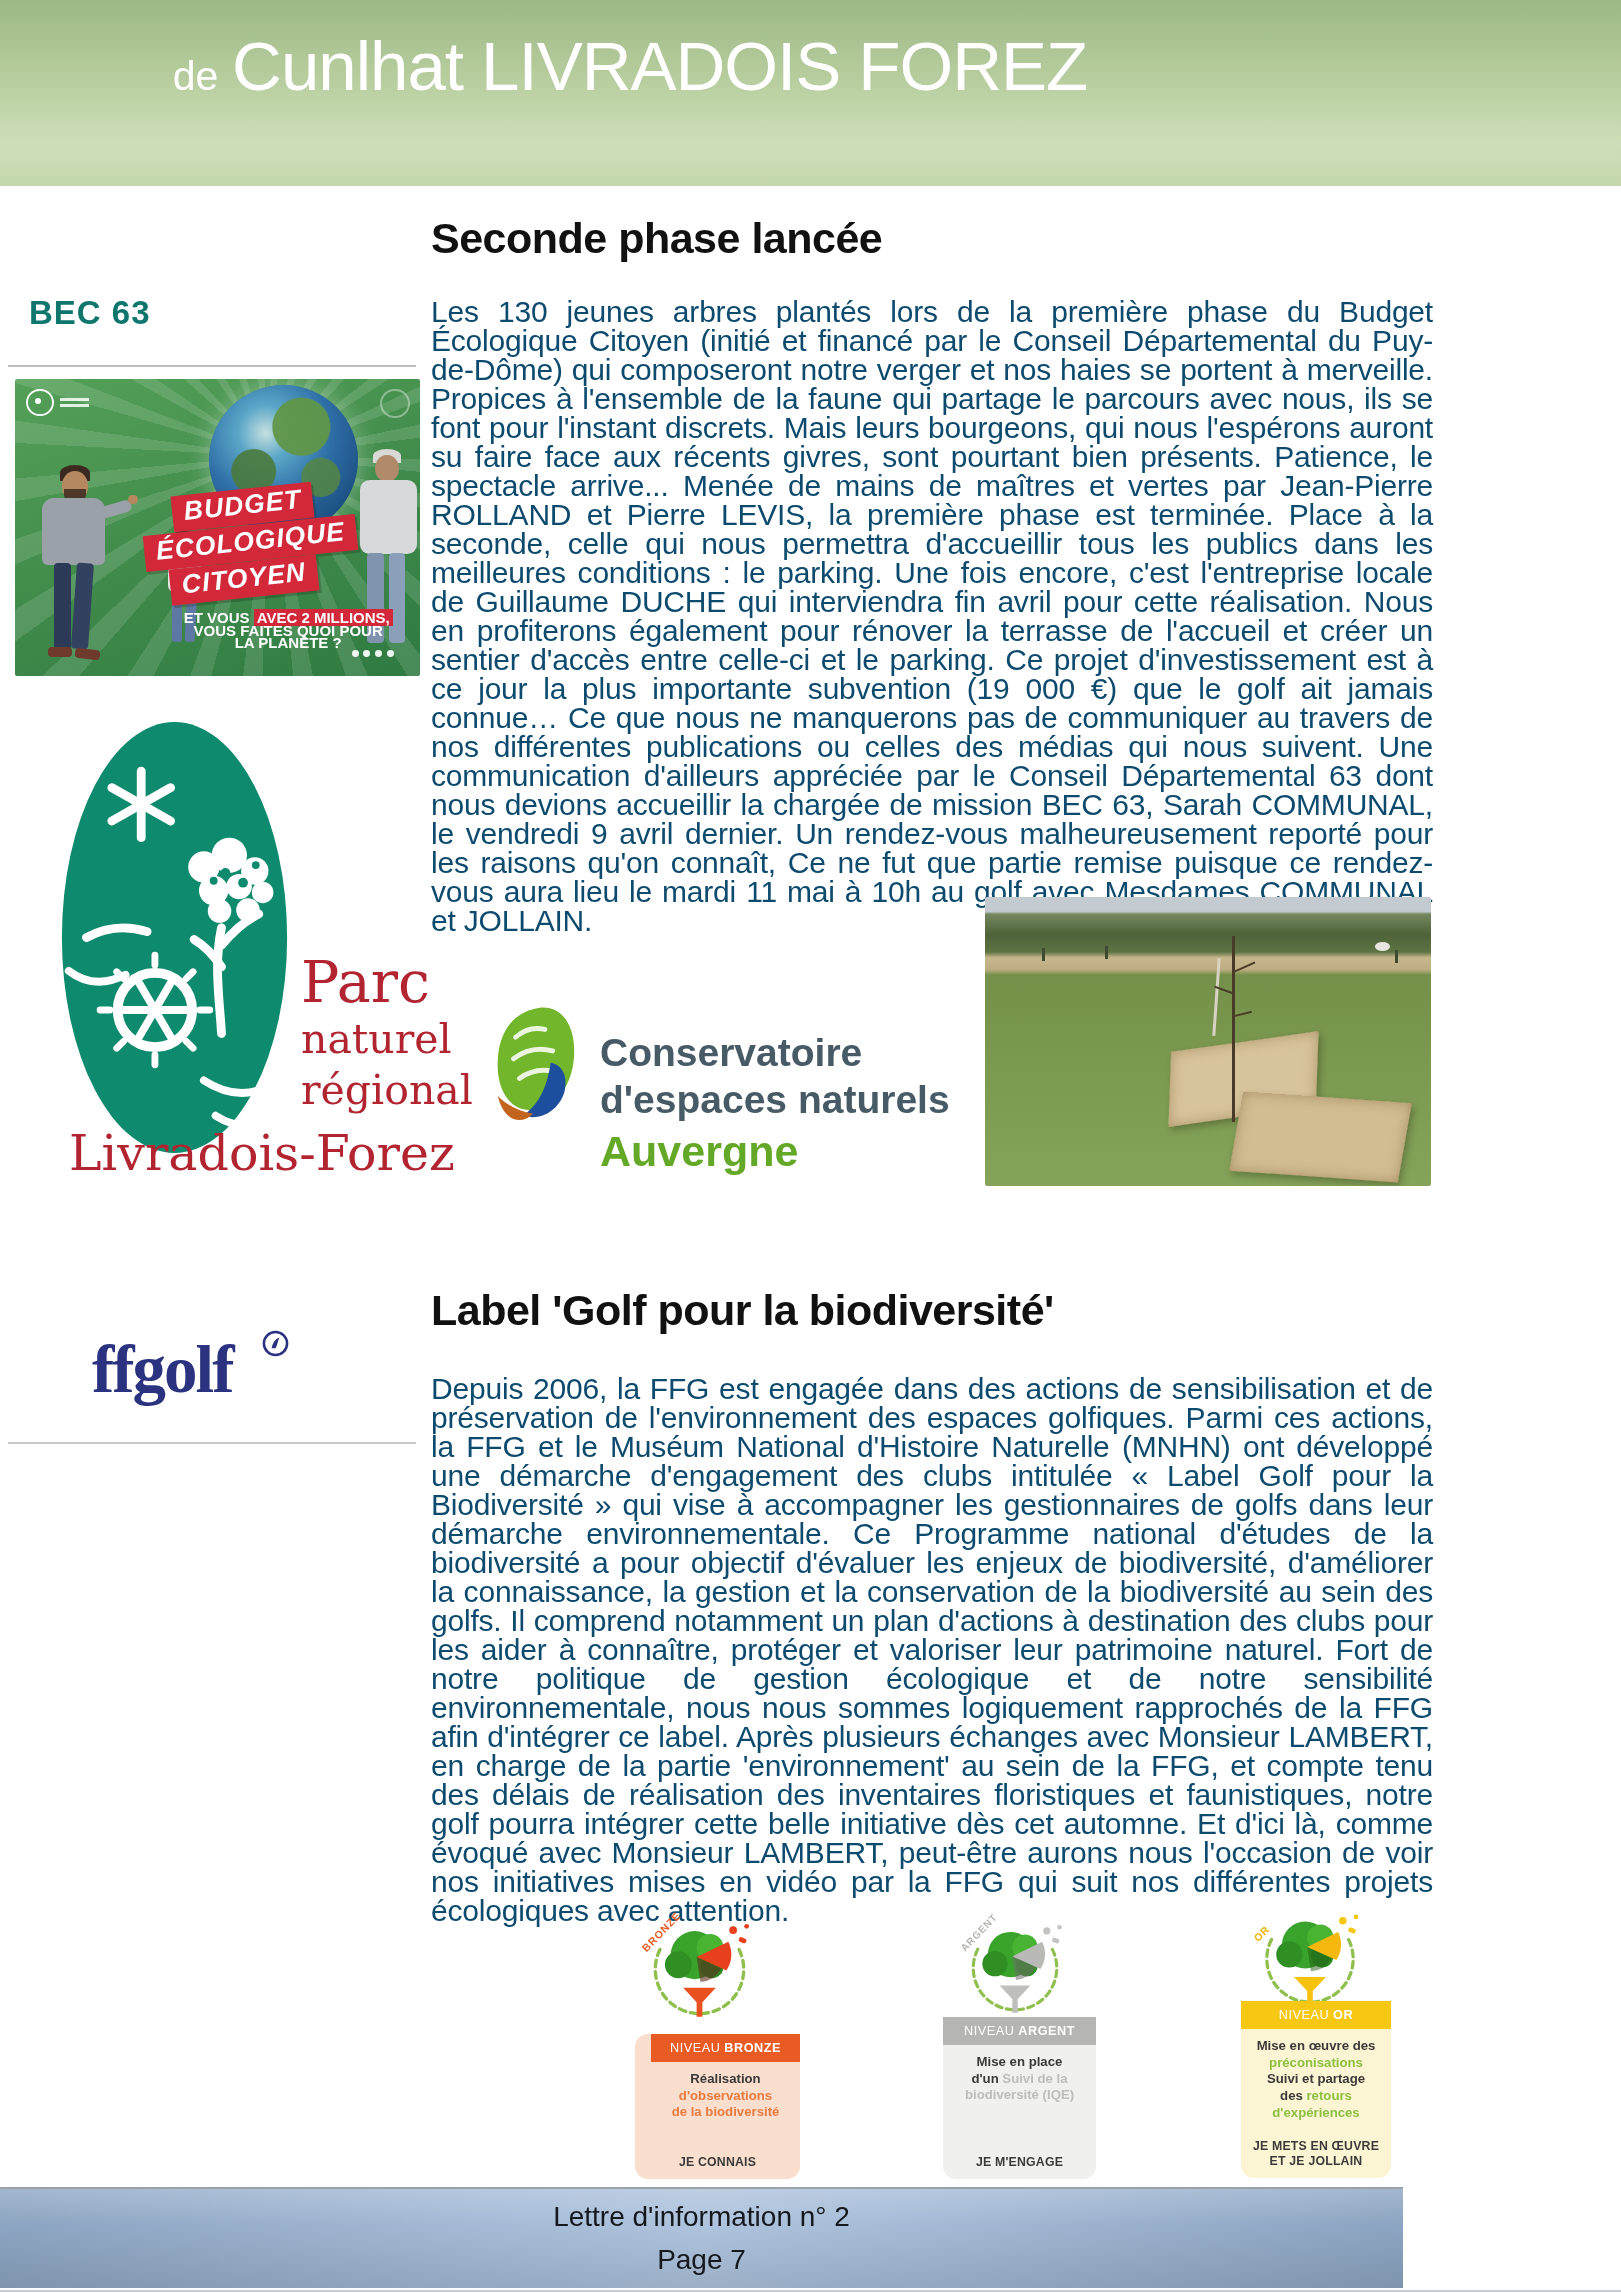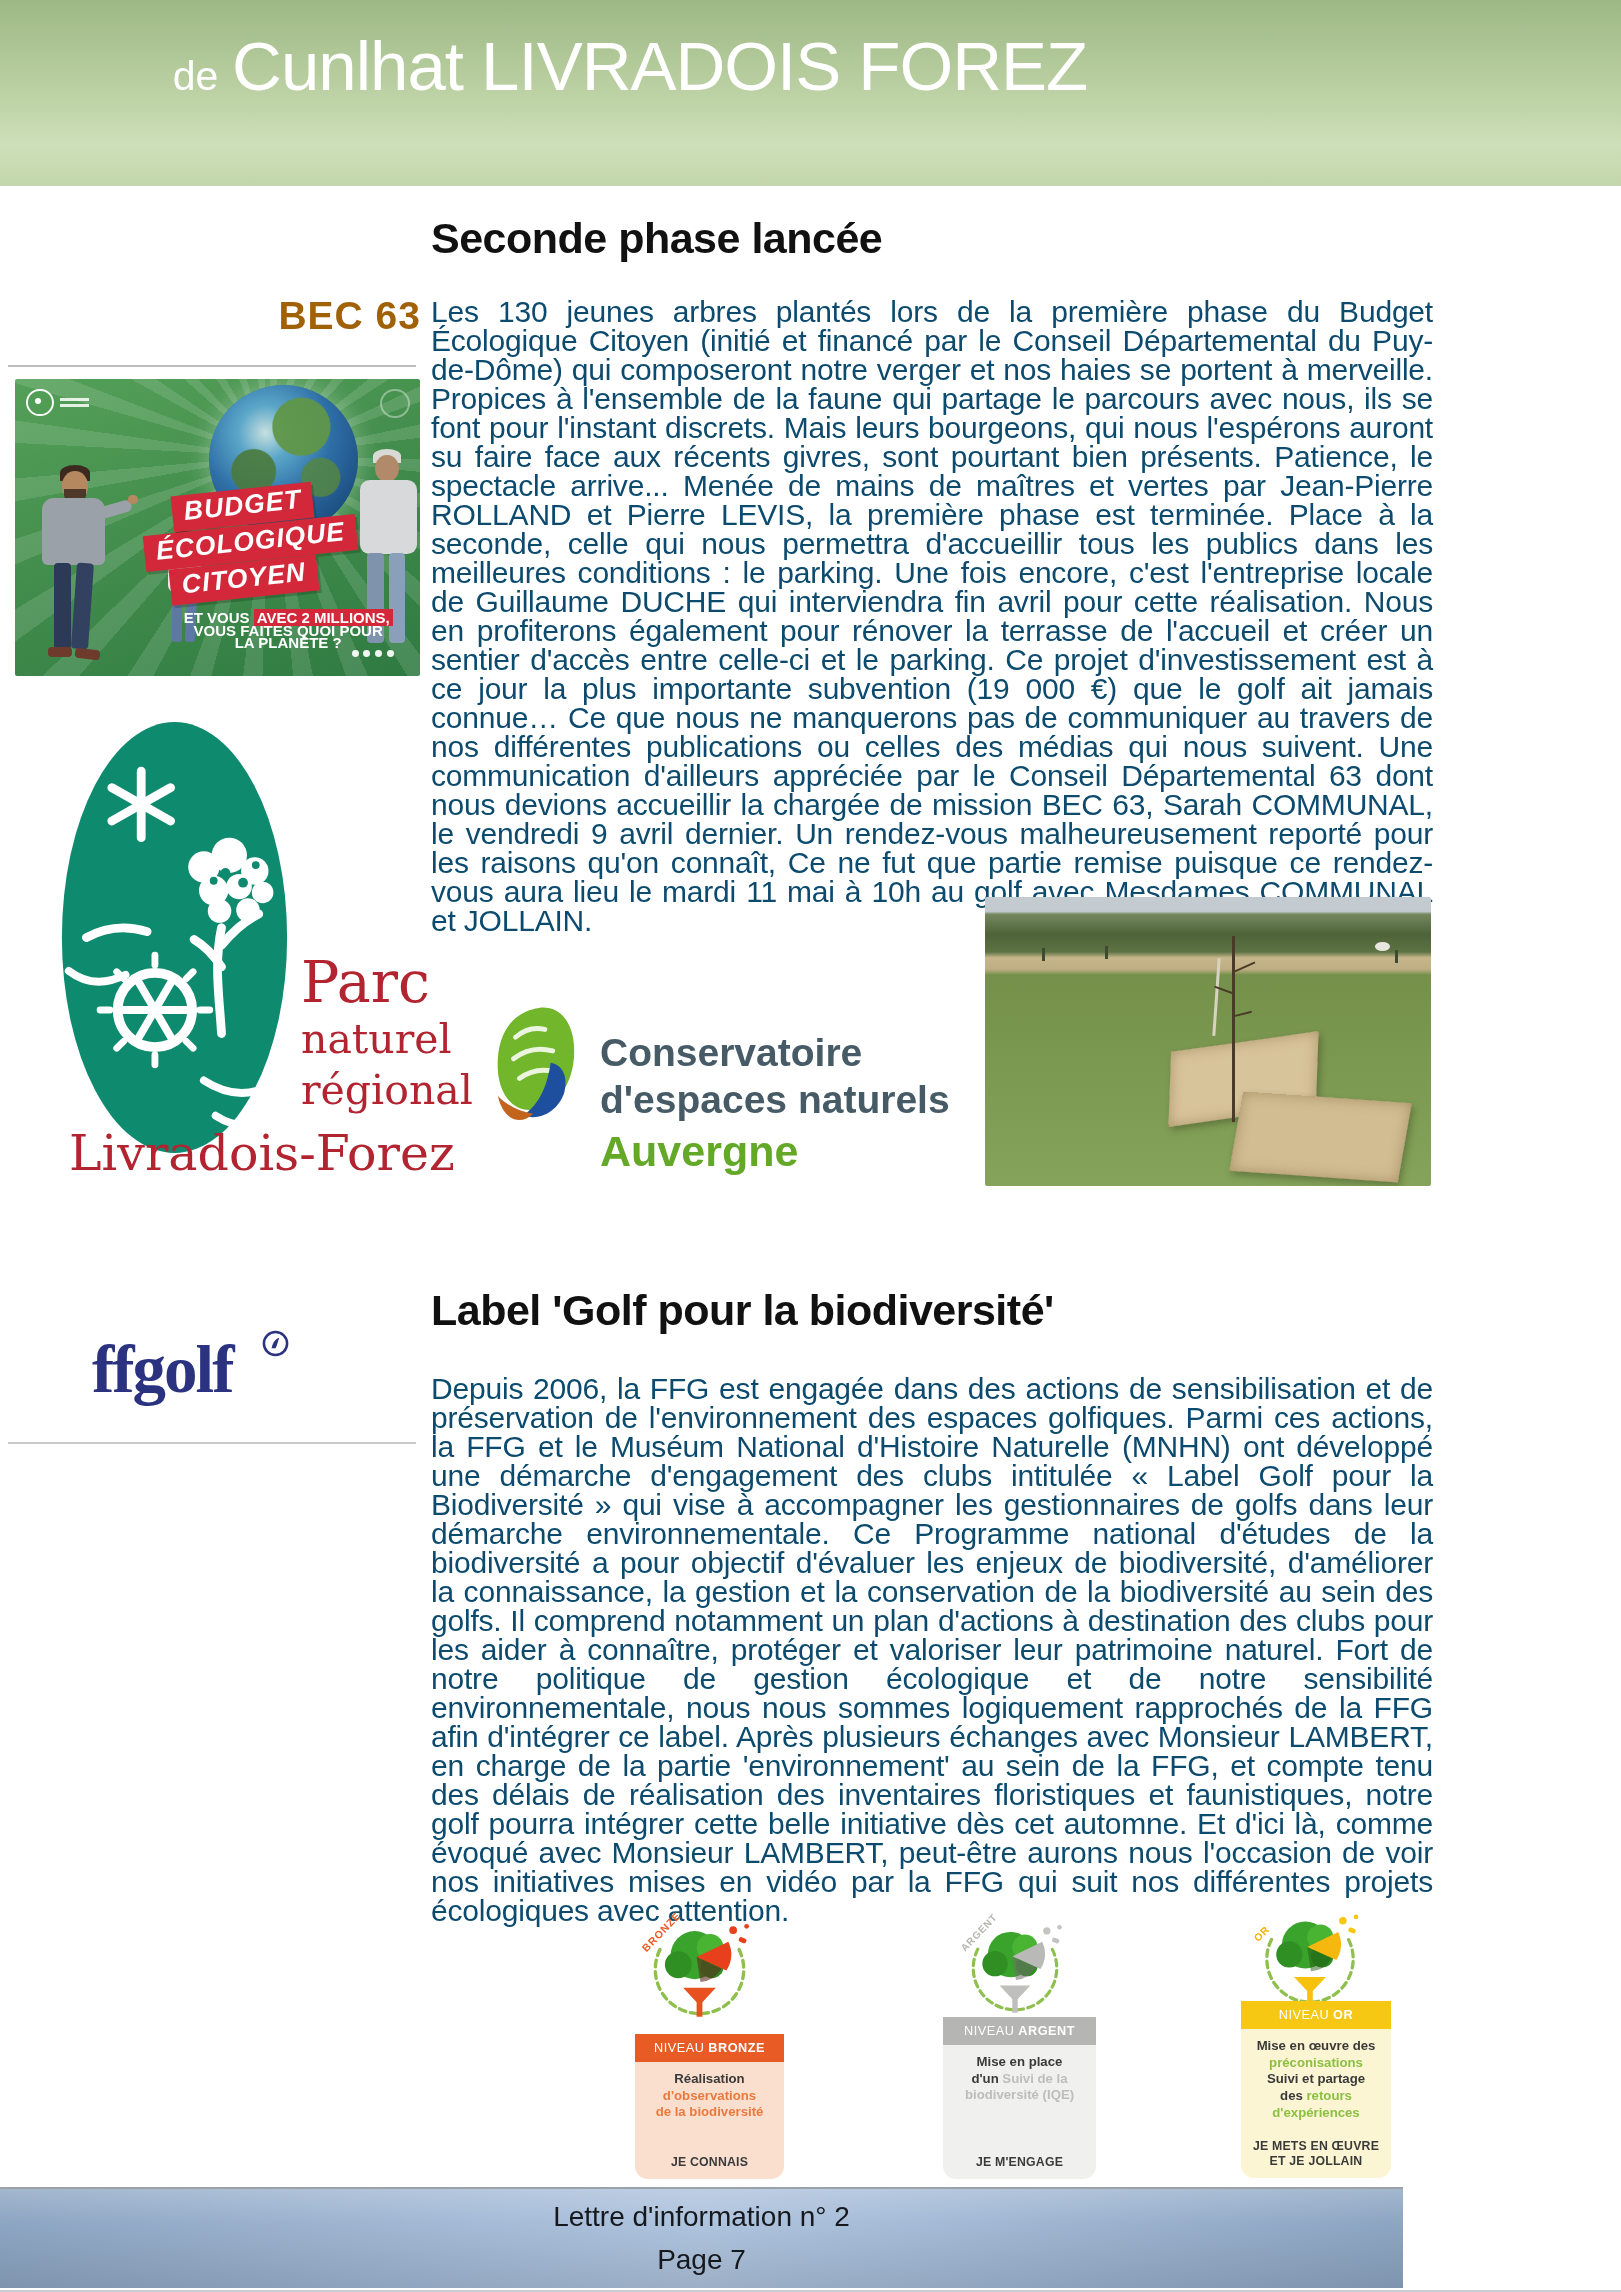--- a/index.html
+++ b/index.html
@@ -8,21 +8,21 @@
 
   
   .header-band{left:0;top:0;width:1621px;height:186px;
     background:linear-gradient(180deg,#9db885 0%,#b6cc9d 40%,#cddfb8 78%,#c3d7ab 100%);}
   .brand{left:165px;top:27.4px;display:flex;align-items:baseline;color:#ffffff;white-space:nowrap;}
   .brand-golf{font-size:100px;font-weight:400;letter-spacing:-2.9px;}
   .brand-de{font-size:41px;margin-left:7.8px;}
   .brand-rest{font-size:69px;margin-left:13.7px;letter-spacing:-1px;}
 
   
-  .bec-title{left:29px;top:294px;width:392px;text-align:right;font-size:39px;font-weight:bold;color:#a16207;letter-spacing:1px;}
+  .bec-title{left:29px;top:294px;width:392px;text-align:left;font-size:33px;font-weight:bold;color:#0f766e;letter-spacing:1px;}
   .divider{height:0;border-top:2px solid #bdbdbd;}
 
   
   .poster{left:14.7px;top:379px;width:405px;height:297px;overflow:hidden;border-radius:2px;
     background:linear-gradient(160deg,#55a058 0%,#3f8a4a 55%,#2f7a41 100%);}
   .poster-rays{left:0;top:0;width:405px;height:297px;
     background:repeating-conic-gradient(from 0deg at 63% 26%,rgba(255,255,255,.12) 0deg 5deg,rgba(255,255,255,0) 5deg 13deg);}
   .globe{left:194px;top:5.9px;width:149px;height:149px;border-radius:50%;
     background-image:
       radial-gradient(circle at 62% 28%,rgba(96,150,72,.95) 0 20%,rgba(96,150,72,0) 21%),
@@ -301,21 +301,21 @@
   <circle cx="76" cy="40" r="14" fill="#49b431"></circle>
   <circle cx="78" cy="60" r="12" fill="#2f8f23"></circle>
   <path d="M62,50 L95,34 A30,30 0 0 1 93,64 Z" fill="#f6b70f"></path>
   <path d="M62,50 L88,62 A28,28 0 0 1 66,76 Z" fill="#1f5c14" opacity=".5"></path>
   <circle cx="100" cy="22" r="4" fill="#f6c713"></circle>
   <rect x="106" y="30" width="8" height="5" rx="2" fill="#f6c713" transform="rotate(22 110 32)"></rect>
   <circle cx="114" cy="18" r="2.5" fill="#f6c713"></circle>
   <path d="M48,82 L82,82 L68,97 L68,112 L62,112 L62,97 Z" fill="#f6c20e"></path>
 </svg>
 
-<div class="badge-card bronze" style="left:635px;top:2034px;width:149px;height:145px;">
+<div class="badge-card bronze" style="left:635px;top:2034px;width:149px;height:145px;padding-left:16px;">
   <div class="badge-header">
     <span>NIVEAU </span><b>BRONZE</b>
   </div>
   <div class="badge-body">
     <div class="tdark">Réalisation</div>
     <div class="tbronze">d'observations</div>
     <div class="tbronze">de la biodiversité</div>
   </div>
   <div class="badge-action">
     <div>JE CONNAIS</div>

